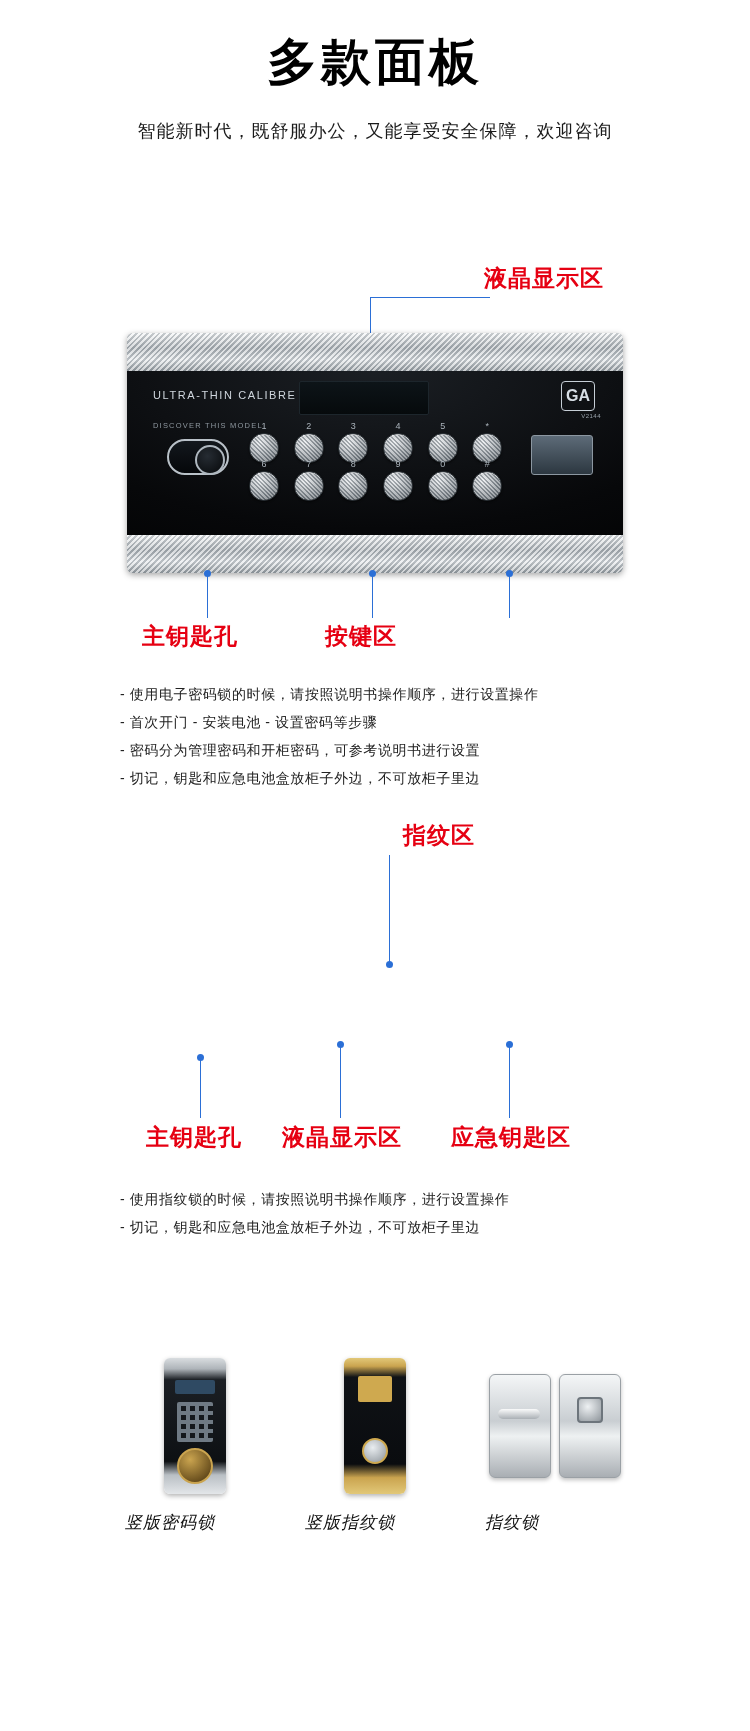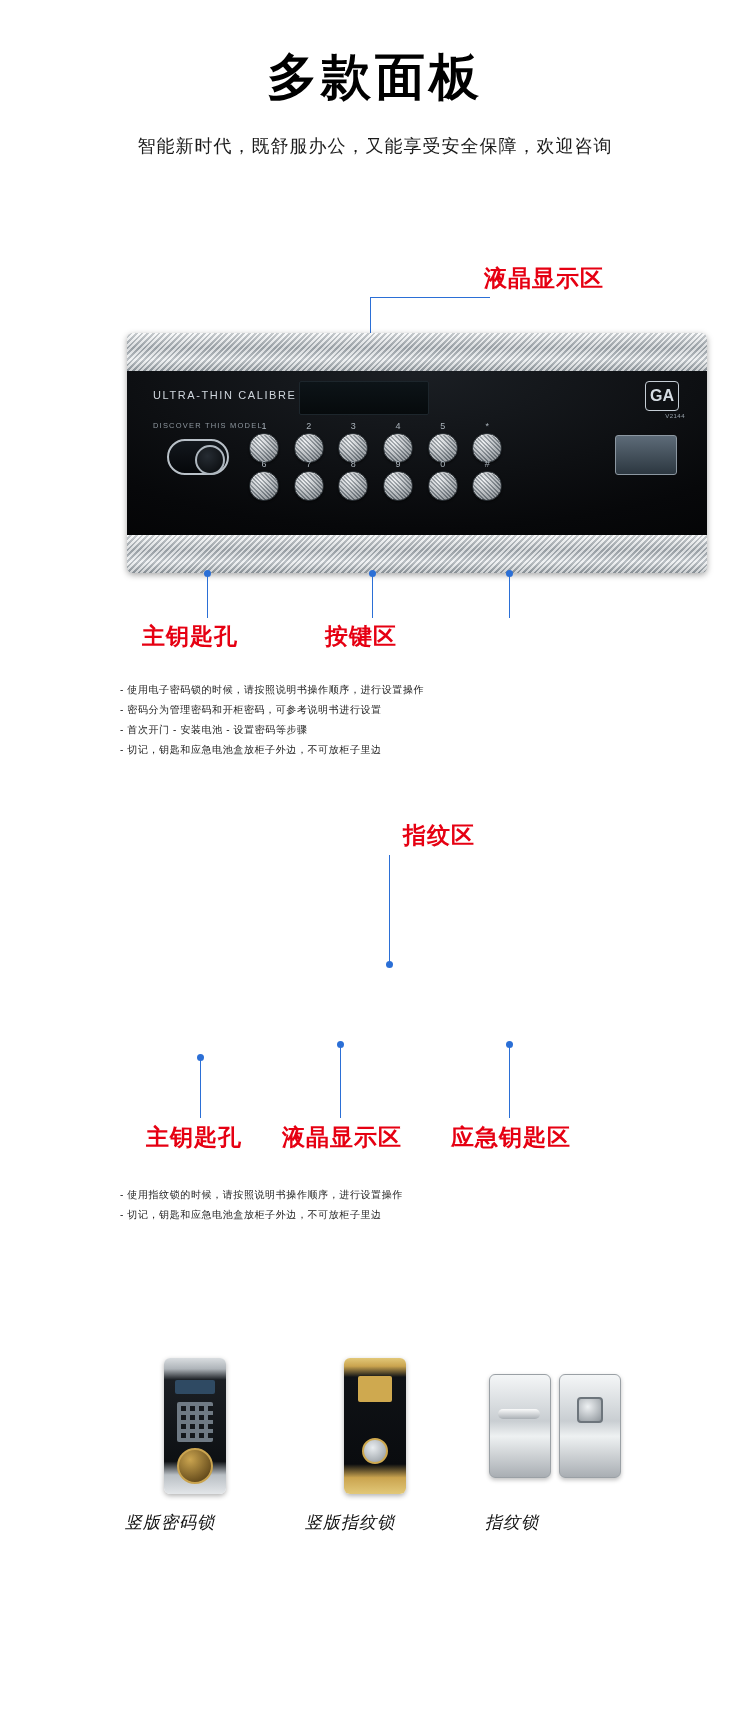--- a/index.html
+++ b/index.html
@@ -12,21 +12,21 @@
     position: relative;
     width: 750px;
     height: 1731px;
     margin: 0 auto;
     background: #ffffff;
     overflow: hidden;
   }
 
   
   .header {
-    padding-top: 48px;
+    padding-top: 33px;
     text-align: center;
   }
   .title-line1 {
     font-size: 50px;
     font-weight: bold;
     letter-spacing: 4px;
     color: #000;
     line-height: 1.16;
   }
   .title-line2 {
@@ -63,21 +63,21 @@
     width: 7px; height: 7px;
     border-radius: 50%;
     background: #2b6fd6;
   }
 
   
   .panel1-wrap {
     position: absolute;
     left: 127px;
     top: 333px;
-    width: 580px;
+    width: 496px;
     height: 240px;
   }
   .panel1 {
     position: absolute;
     inset: 0;
     border-radius: 6px;
     background: linear-gradient(180deg,#cfd3d6 0%,#9aa0a5 4%,#e9ecee 8%,#b8bdc1 13%,#0a0b0d 17%,#0a0b0d 83%,#b8bdc1 87%,#e9ecee 92%,#9aa0a5 96%,#cfd3d6 100%);
     box-shadow: 0 2px 6px rgba(0,0,0,.35);
     overflow: hidden;
   }
@@ -155,21 +155,21 @@
     width: 62px; height: 40px; border-radius: 3px;
     background: linear-gradient(180deg,#5d6b78,#2c3740);
     border: 1px solid #8c97a1;
   }
 
   
   .notes {
     position: absolute;
     left: 120px;
     width: 520px;
-    font-size: 10px;
+    font-size: 14px;
     color: #222;
     line-height: 2.0;
     letter-spacing: .6px;
   }
   .notes div { white-space: nowrap; }
 
   
   .panel2-wrap {
     position: absolute;
     left: 140px; top: 872px;
@@ -377,22 +377,22 @@
 
   <div class="leader" style="left:372px; top:574px; height:44px;"></div>
   <div class="leader-dot" style="left:369px; top:570px;"></div>
   <div class="callout" style="left:325px; top:621px;">按键区</div>
 
   <div class="leader" style="left:509px; top:574px; height:44px;"></div>
   <div class="leader-dot" style="left:506px; top:570px;"></div>
 
   <div class="notes" style="top:680px;">
     <div>- 使用电子密码锁的时候，请按照说明书操作顺序，进行设置操作</div>
+    <div>- 首次开门 - 安装电池 - 设置密码等步骤</div>
     <div>- 密码分为管理密码和开柜密码，可参考说明书进行设置</div>
-    <div>- 首次开门 - 安装电池 - 设置密码等步骤</div>
     <div>- 切记，钥匙和应急电池盒放柜子外边，不可放柜子里边</div>
   </div>
 
   <div class="callout" style="left:403px; top:820px;">指纹区</div>
   <div class="leader" style="left:389px; top:855px; height:110px;"></div>
   <div class="leader-dot" style="left:386px; top:961px;"></div>
 
 
   <div class="leader" style="left:200px; top:1058px; height:60px;"></div>
   <div class="leader-dot" style="left:197px; top:1054px;"></div>

